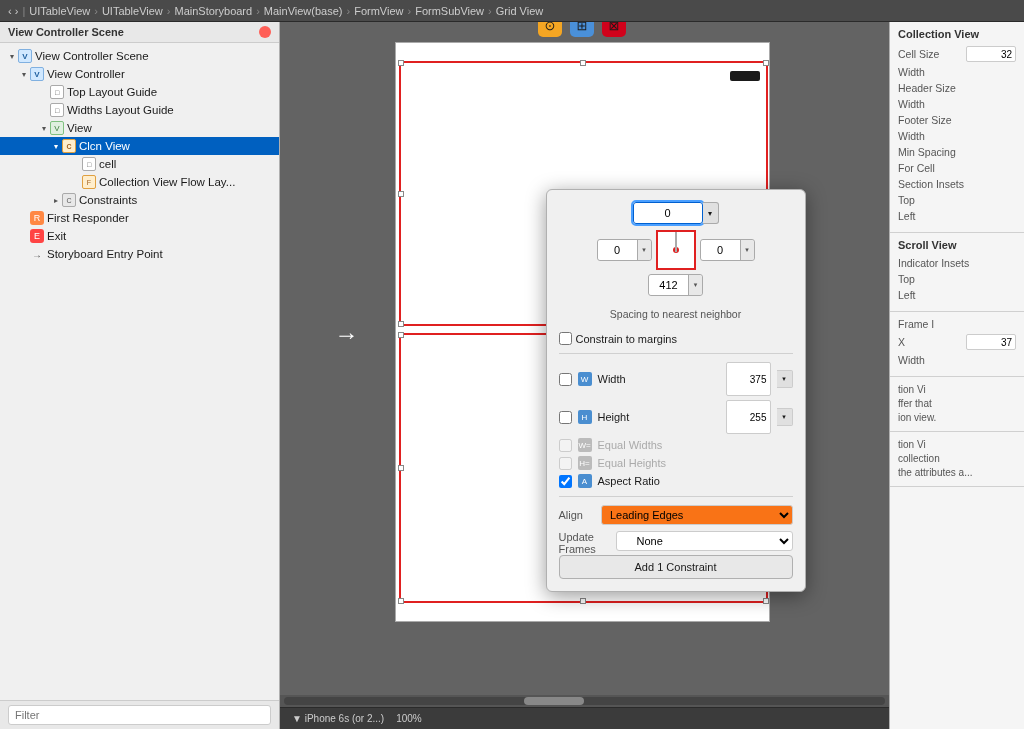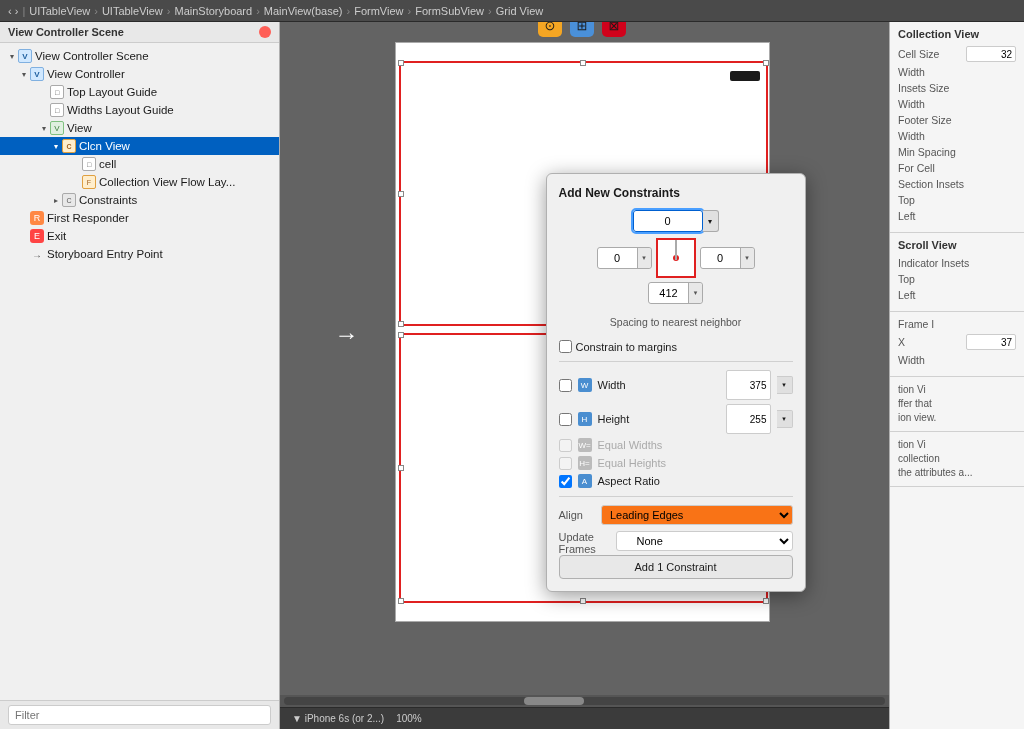--- a/index.html
+++ b/index.html
@@ -466,21 +466,21 @@
       color: #1a1a1a;
       font-size: 11px;
     }
     .popup-row .value-input {
       width: 45px;
       height: 30px;
       border: 1px solid #ccc;
       border-radius: 2px;
       font-size: 10px;
       text-align: right;
-      padding: 8px 3px;
+      padding: 16px 3px;
       background: white;
     }
     .popup-row .dropdown-small {
       width: 16px; height: 18px;
       background: #e0e0e0;
       border: 1px solid #ccc;
       border-left: none;
       display: flex;
       align-items: center;
       justify-content: center;
@@ -712,21 +712,20 @@
             <div class="cv-handle ml"></div>
             <div class="cv-handle mr"></div>
             <div class="cv-handle bl"></div>
             <div class="cv-handle bc"></div>
             <div class="cv-handle br"></div>
           </div>
 
         </div>
 
         <div class="constraints-popup">
-          <div class="popup-title">Add New Constraints</div>
 
           
           <div class="constraint-top-input">
             <input type="text" value="0" style="">
             <div class="dropdown-arrow">▾</div>
           </div>
 
           
           <div class="constraint-middle-row">
 
@@ -851,21 +850,21 @@
 
       <div class="prop-row">
         <span class="prop-label">Cell Size</span>
         <input class="prop-input" type="text" value="32" style="">
       </div>
       <div class="prop-row">
         <span class="prop-label">Width</span>
       </div>
 
       <div class="prop-row">
-        <span class="prop-label">Insets Size</span>
+        <span class="prop-label">Header Size</span>
       </div>
       <div class="prop-row">
         <span class="prop-label">Width</span>
       </div>
 
       <div class="prop-row">
         <span class="prop-label">Footer Size</span>
       </div>
       <div class="prop-row">
         <span class="prop-label">Width</span>

